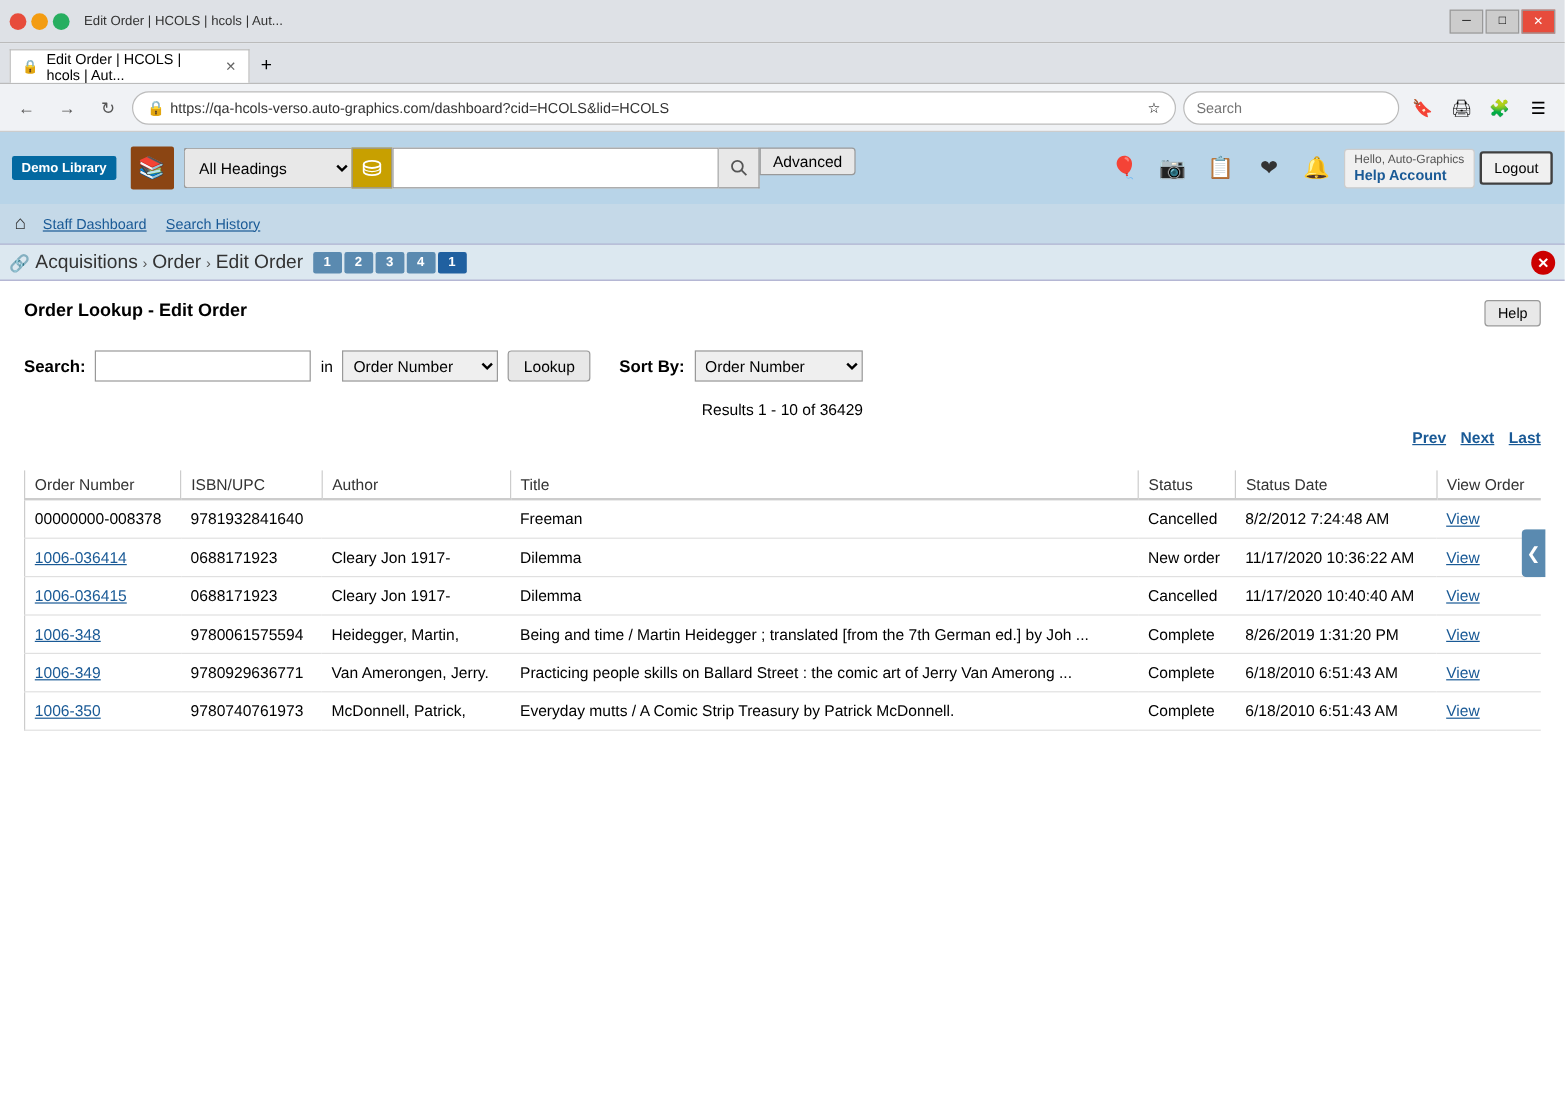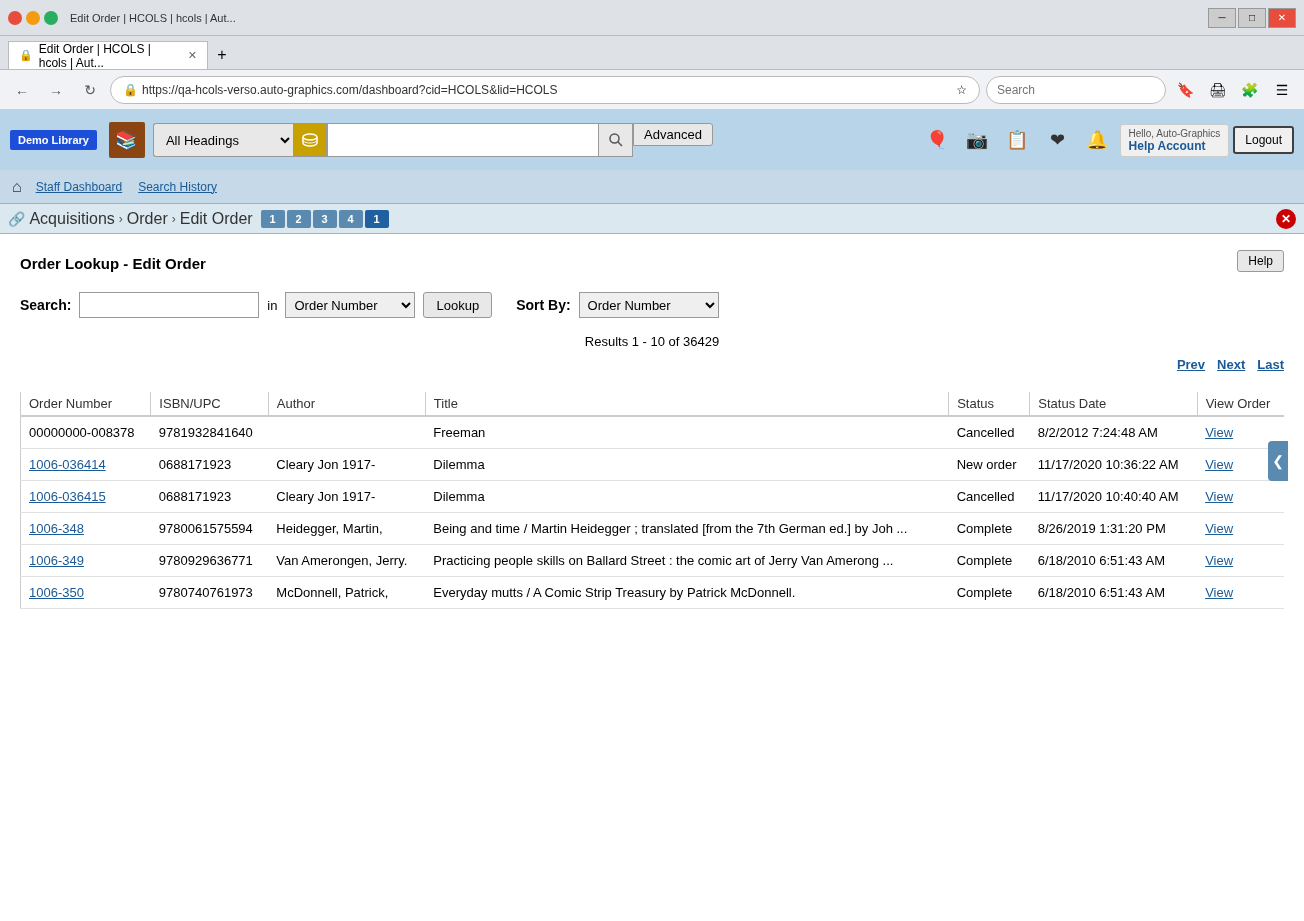--- a/index.html
+++ b/index.html
@@ -88,21 +88,21 @@
     
     .app-header {
       background: #b8d4e8;
       height: 60px;
       display: flex;
       align-items: center;
       padding: 0 10px;
       gap: 8px;
     }
     .library-logo {
-      background: #1d4ed8;
+      background: #0369a1;
       color: #fff;
       font-size: 11px;
       font-weight: bold;
       padding: 4px 8px;
       border-radius: 2px;
       margin-right: 4px;
     }
     .logo-icon { width: 36px; height: 36px; background: #8B4513; border-radius: 2px; display: flex; align-items: center; justify-content: center; color: #d4a017; font-size: 18px; }
     .search-bar-wrapper {
       display: flex;
@@ -230,21 +230,21 @@
     .step.active { background: #2060a0; }
     .close-btn { margin-left: auto; width: 20px; height: 20px; background: #c00; border-radius: 50%; display: flex; align-items: center; justify-content: center; color: #fff; font-size: 12px; cursor: pointer; font-weight: bold; }
 
     
     .main-content {
       padding: 16px 20px;
       position: relative;
     }
     .page-title-row {
       display: flex;
-      align-items: flex-end;
+      align-items: flex-start;
       justify-content: space-between;
       margin-bottom: 20px;
     }
     .page-title { font-size: 15px; font-weight: bold; color: #000; }
     .help-btn {
       background: #e8e8e8;
       border: 1px solid #999;
       border-radius: 3px;
       padding: 3px 10px;
       font-size: 12px;

